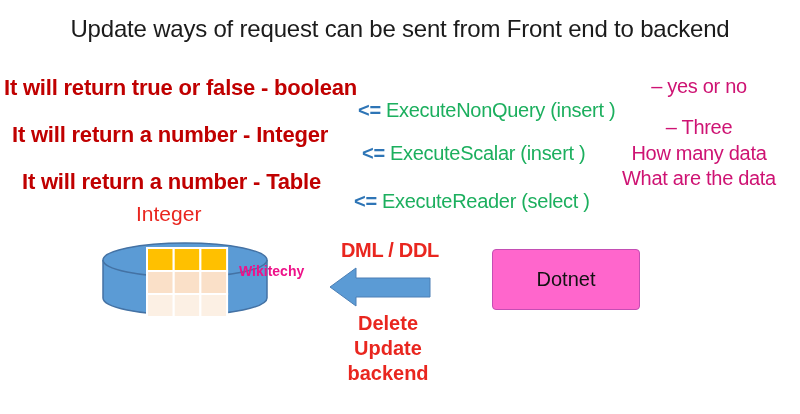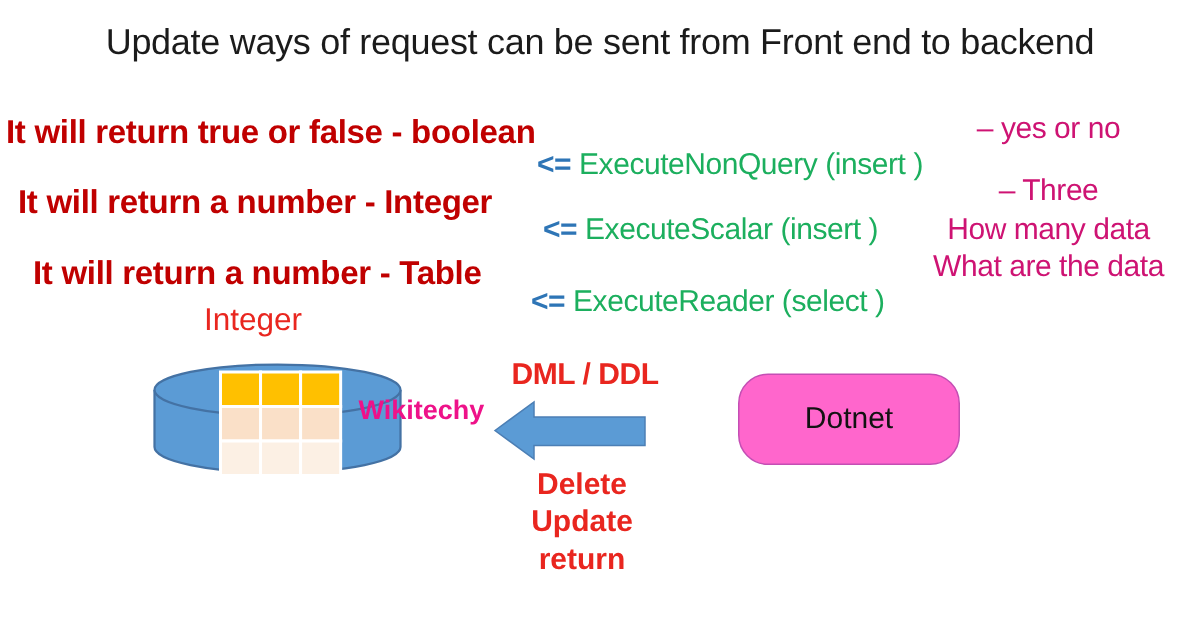--- a/index.html
+++ b/index.html
@@ -15,29 +15,29 @@
     font-size:24px;color:#1b1b1b;letter-spacing:-0.2px;
   }
 
   .desc{font-size:22px;font-weight:700;color:#c00000;letter-spacing:-0.2px;}
   .mid{font-size:20px;letter-spacing:-0.3px;margin-top:22px;}
   .op{color:#2e75b6;font-weight:700;}
   .method{color:#1caf5e;}
   .note{left:600px;width:198px;text-align:center;font-size:20px;color:#ce1373;letter-spacing:-0.3px;}
 
   .db-label{left:136px;top:202px;font-size:21px;color:#e9261f;}
-  .watermark{left:239px;top:263px;font-size:18px;font-weight:700;color:#ee1289;}
+  .watermark{left:239px;top:263px;font-size:14px;font-weight:700;color:#ee1289;}
 
   .dml-label{left:330px;top:239px;width:120px;text-align:center;font-size:20px;color:#e9261f;font-weight:700;letter-spacing:-0.3px;}
   .crud{left:330px;top:311px;width:116px;text-align:center;font-size:20px;color:#e9261f;font-weight:700;}
   .crud div{height:25px;line-height:25px;}
 
   .dotnet-box{
     left:492px;top:249px;width:148px;height:61px;
-    background:#ff66cc;border:1.5px solid #c44eb4;border-radius:20px;
+    background:#ff66cc;border:1.5px solid #c44eb4;border-radius:4px;
     display:flex;align-items:center;justify-content:center;
     font-size:20px;color:#121212;box-sizing:border-box;
   }
 </style>
 </head>
 <body>
 
 <div class="abs title">Update ways of request can be sent from Front end to backend</div>
 
 <div class="abs desc" style="left:4px;top:75px">It will return true or false - boolean</div>
@@ -87,18 +87,18 @@
 
 <div class="abs dml-label">DML / DDL</div>
 
 <svg class="abs" style="left:325px;top:262px" width="112" height="50" viewBox="325 262 112 50">
   <polygon points="330,287 356,268 356,278 430,278 430,297 356,297 356,306" fill="#5b9bd5" stroke="#4c7fb5" stroke-width="1"></polygon>
 </svg>
 
 <div class="abs crud">
   <div>Delete</div>
   <div>Update</div>
-  <div>return</div>
+  <div>backend</div>
 </div>
 
 <div class="abs dotnet-box">
   <span>Dotnet</span>
 </div>
 
 </body></html>

